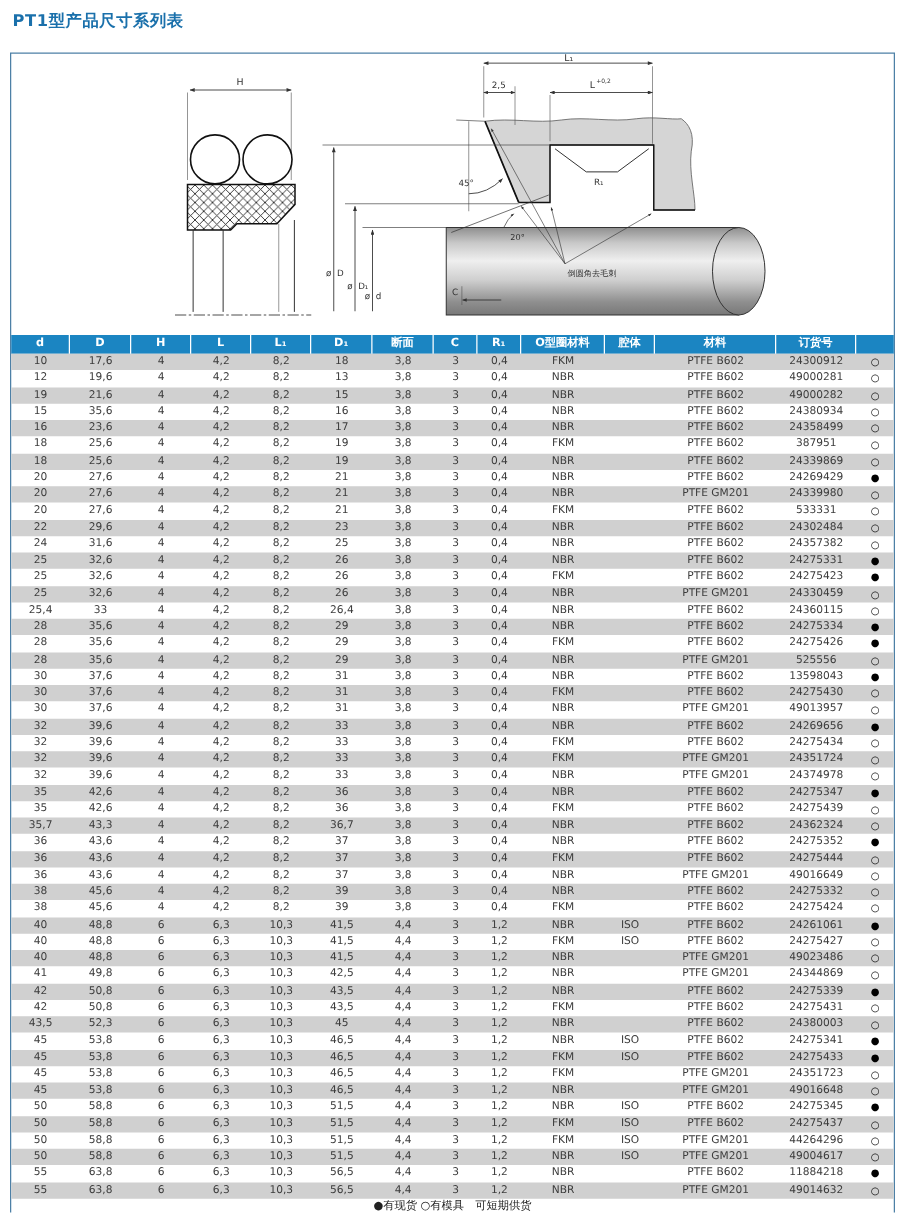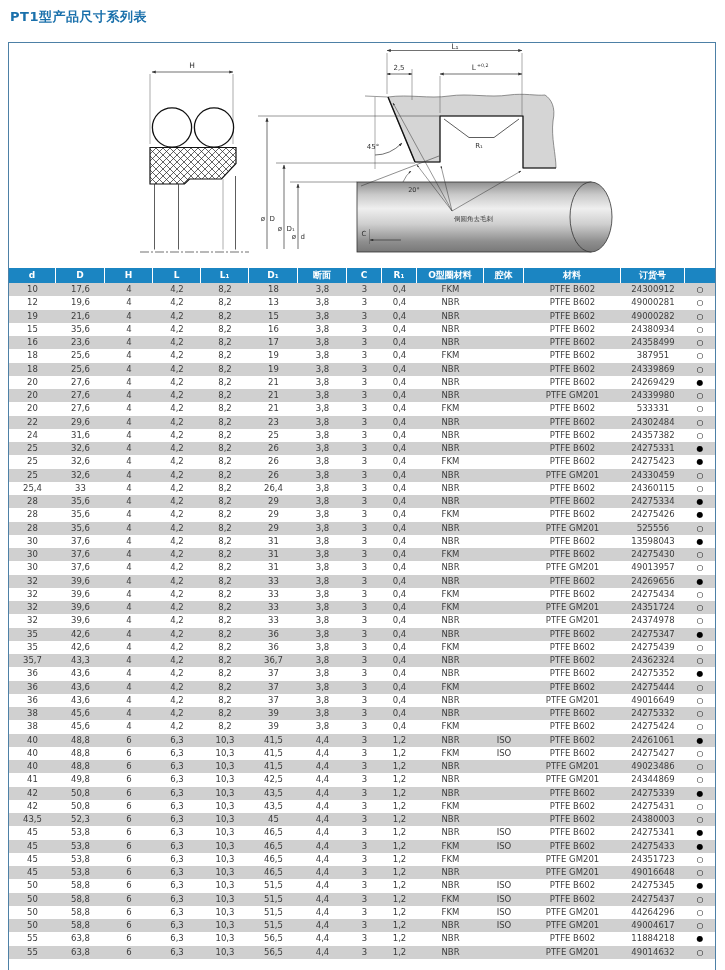--- a/index.html
+++ b/index.html
@@ -974,13 +974,14 @@
         <div class="td c7">3</div>
         <div class="td c8">1,2</div>
         <div class="td c9">NBR</div>
         <div class="td c10"></div>
         <div class="td c11">PTFE GM201</div>
         <div class="td c12">49014632</div>
         <div class="td c13 dot">○</div>
       </div>
     </div>
 
+  <div class="footer">●有现货 ○有模具　可短期供货</div>
 </div>
 
 </body></html>

